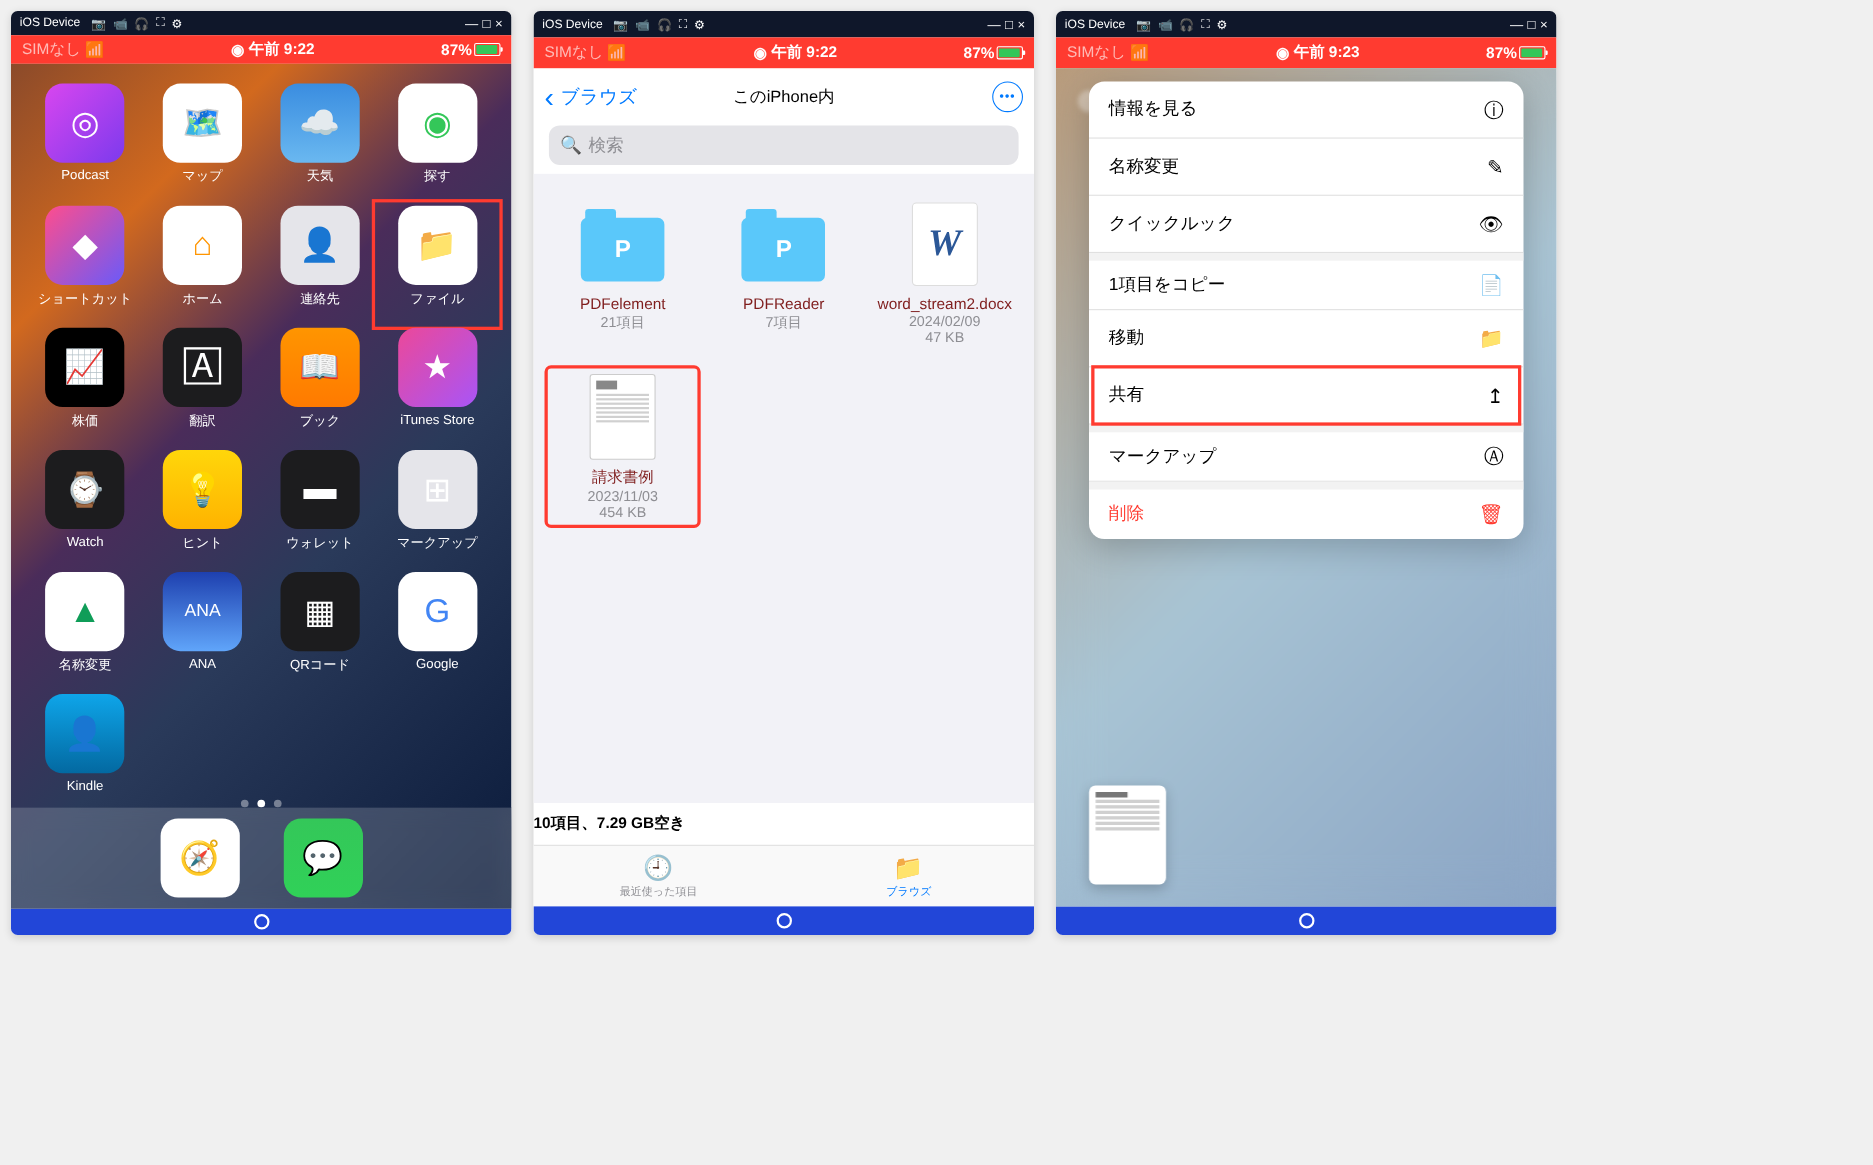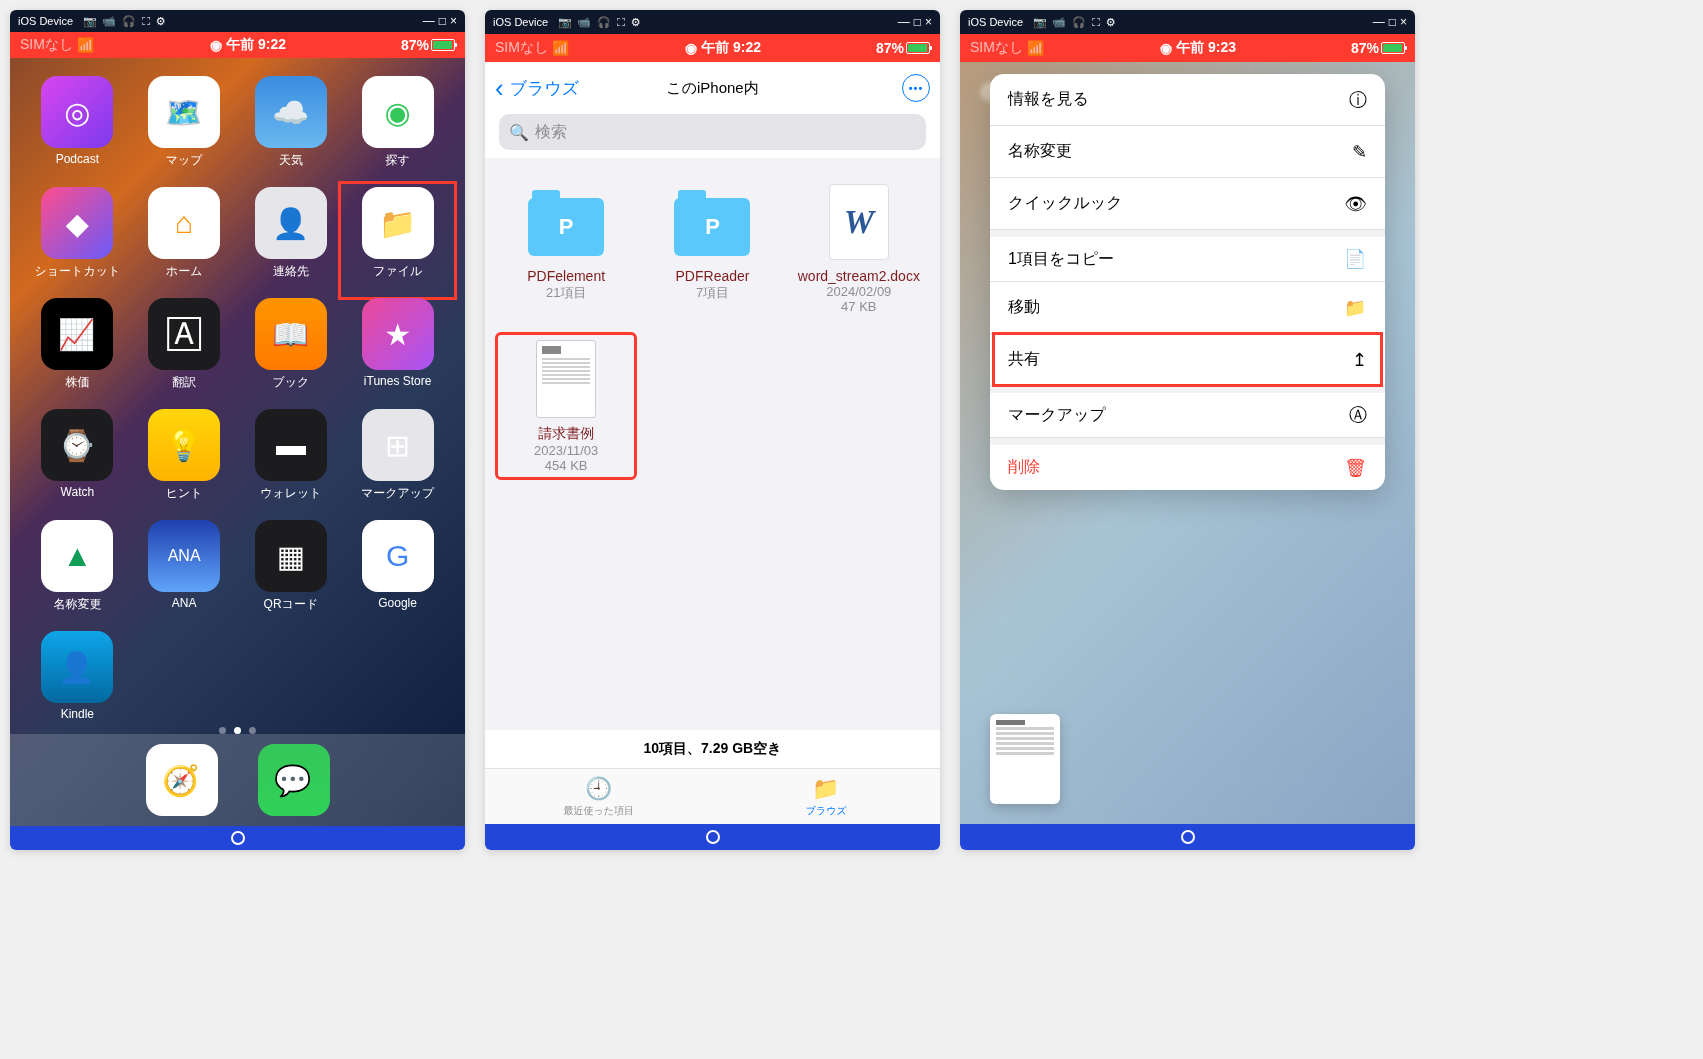--- a/index.html
+++ b/index.html
@@ -46,21 +46,21 @@
 .fthumb{width:80px;height:80px;display:flex;align-items:center;justify-content:center;margin-bottom:6px}
 .foldericon{width:76px;height:58px;background:#5ac8fa;border-radius:6px;position:relative;margin-top:10px}
 .foldericon::before{content:"";position:absolute;top:-8px;left:4px;width:28px;height:10px;background:#5ac8fa;border-radius:3px 3px 0 0}
 .folderglyph{position:absolute;inset:0;display:flex;align-items:center;justify-content:center;color:#fff;font-size:22px;font-weight:700}
 .docicon{width:60px;height:76px;background:#fff;border:1px solid #ddd;border-radius:4px;display:flex;align-items:center;justify-content:center;color:#2b5797;font-family:Georgia,serif;font-style:italic;font-size:34px;font-weight:700}
 .pdfthumb{width:60px;height:78px;background:#fff;border:1px solid #ccc;border-radius:3px;padding:5px;display:flex;flex-direction:column;gap:2px}
 .pdfthumb .line{height:2px;background:#d0d0d0}
 .pdfthumb .hdr{height:8px;background:#888;margin-bottom:2px;width:40%}
 .fname{font-size:14px;font-weight:500;color:#7f1d1d}
 .fmeta{font-size:13px;color:#8e8e93}
-.summarybar{text-align:center;font-size:14px;font-weight:700;padding:10px 0;color:#000}
+.summarybar{font-size:14px;font-weight:700;padding:10px 0;color:#000}
 .tabbar{height:56px;display:flex;border-top:1px solid #e0e0e0;background:#f9f9f9}
 .tab{flex:1;display:flex;flex-direction:column;align-items:center;justify-content:center;gap:2px;font-size:10px;color:#8e8e93}
 .tab.active{color:#007aff}
 .tabicon{font-size:22px}
 
 
 .blurbg{flex:1;background:linear-gradient(135deg,#b89a7a 0%, #a8c4d4 50%, #8aa4c4 100%);filter:none;position:relative;overflow:hidden}
 .blurbg::before{content:"";position:absolute;inset:0;backdrop-filter:blur(20px)}
 .ctxmenu{position:absolute;top:12px;left:30px;right:30px;background:#fff;border-radius:14px;overflow:hidden;box-shadow:0 8px 30px rgba(0,0,0,0.2)}
 .ctxitem{display:flex;align-items:center;justify-content:space-between;height:52px;padding:0 18px;border-bottom:0.5px solid #e0e0e0;font-size:16px}

